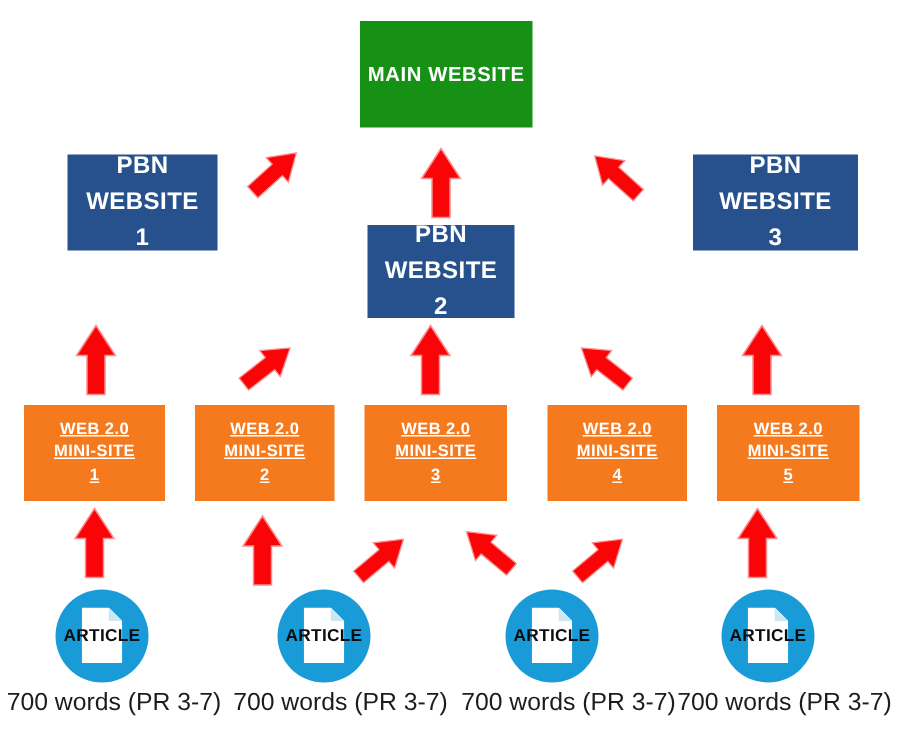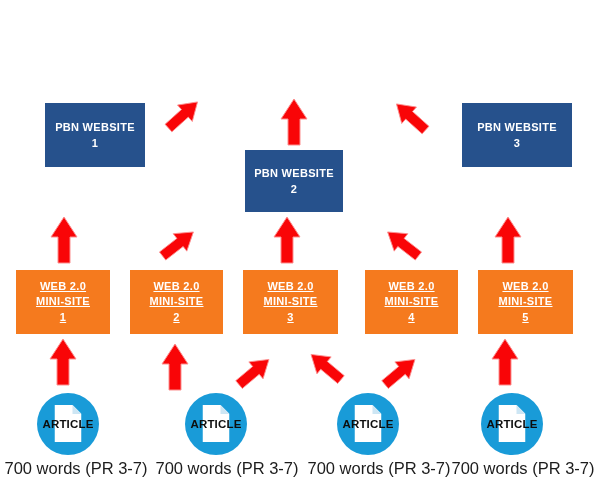--- a/index.html
+++ b/index.html
@@ -8,21 +8,21 @@
     position:relative; width:600px; height:500px; overflow:hidden;
     background:#ffffff;
     font-family:"Liberation Sans","DejaVu Sans",sans-serif;
   }
   .box {
     position:absolute; display:flex; flex-direction:column;
     align-items:center; justify-content:center;
     color:#ffffff; font-weight:bold; text-align:center;
   }
   .main-box { background:var(--green); font-size:13.5px; letter-spacing:.4px; }
-  .pbn-box  { background:var(--navy);  font-size:11px; line-height:1.5; letter-spacing:.3px; }
+  .pbn-box  { background:var(--navy);  font-size:16px; line-height:1.5; letter-spacing:.3px; }
   .web-box  { background:var(--orange);font-size:11px; line-height:1.42; letter-spacing:.3px;text-decoration:underline; }
   .arrow { position:absolute; overflow:visible; }
   .arrow polygon { fill:var(--red); stroke:var(--redEdge); stroke-width:1; }
   .circle {
     position:absolute; top:393px; width:62px; height:62px;
     border-radius:50%; background:var(--blue);
   }
   .page-icon { position:absolute; left:50%; top:12px; transform:translateX(-50%); }
   .article-label {
     position:absolute; left:0; top:25px; width:100%; text-align:center;
@@ -31,20 +31,23 @@
   .caption {
     position:absolute; top:459px; width:160px; text-align:center;
     font-size:16.5px; color:var(--text); white-space:nowrap;
   }
 </style>
 </head>
 <body>
 
 <div class="canvas">
 
+  <div class="box main-box" style="left:240px;top:14px;width:115px;height:71px">
+    <span>MAIN WEBSITE</span>
+  </div>
 
   <div class="box pbn-box" style="left:45px;top:103px;width:100px;height:64px">
     <span>PBN WEBSITE</span>
     <span>1</span>
   </div>
   <div class="box pbn-box" style="left:245px;top:150px;width:98px;height:62px">
     <span>PBN WEBSITE</span>
     <span>2</span>
   </div>
   <div class="box pbn-box" style="left:462px;top:103px;width:110px;height:64px">

